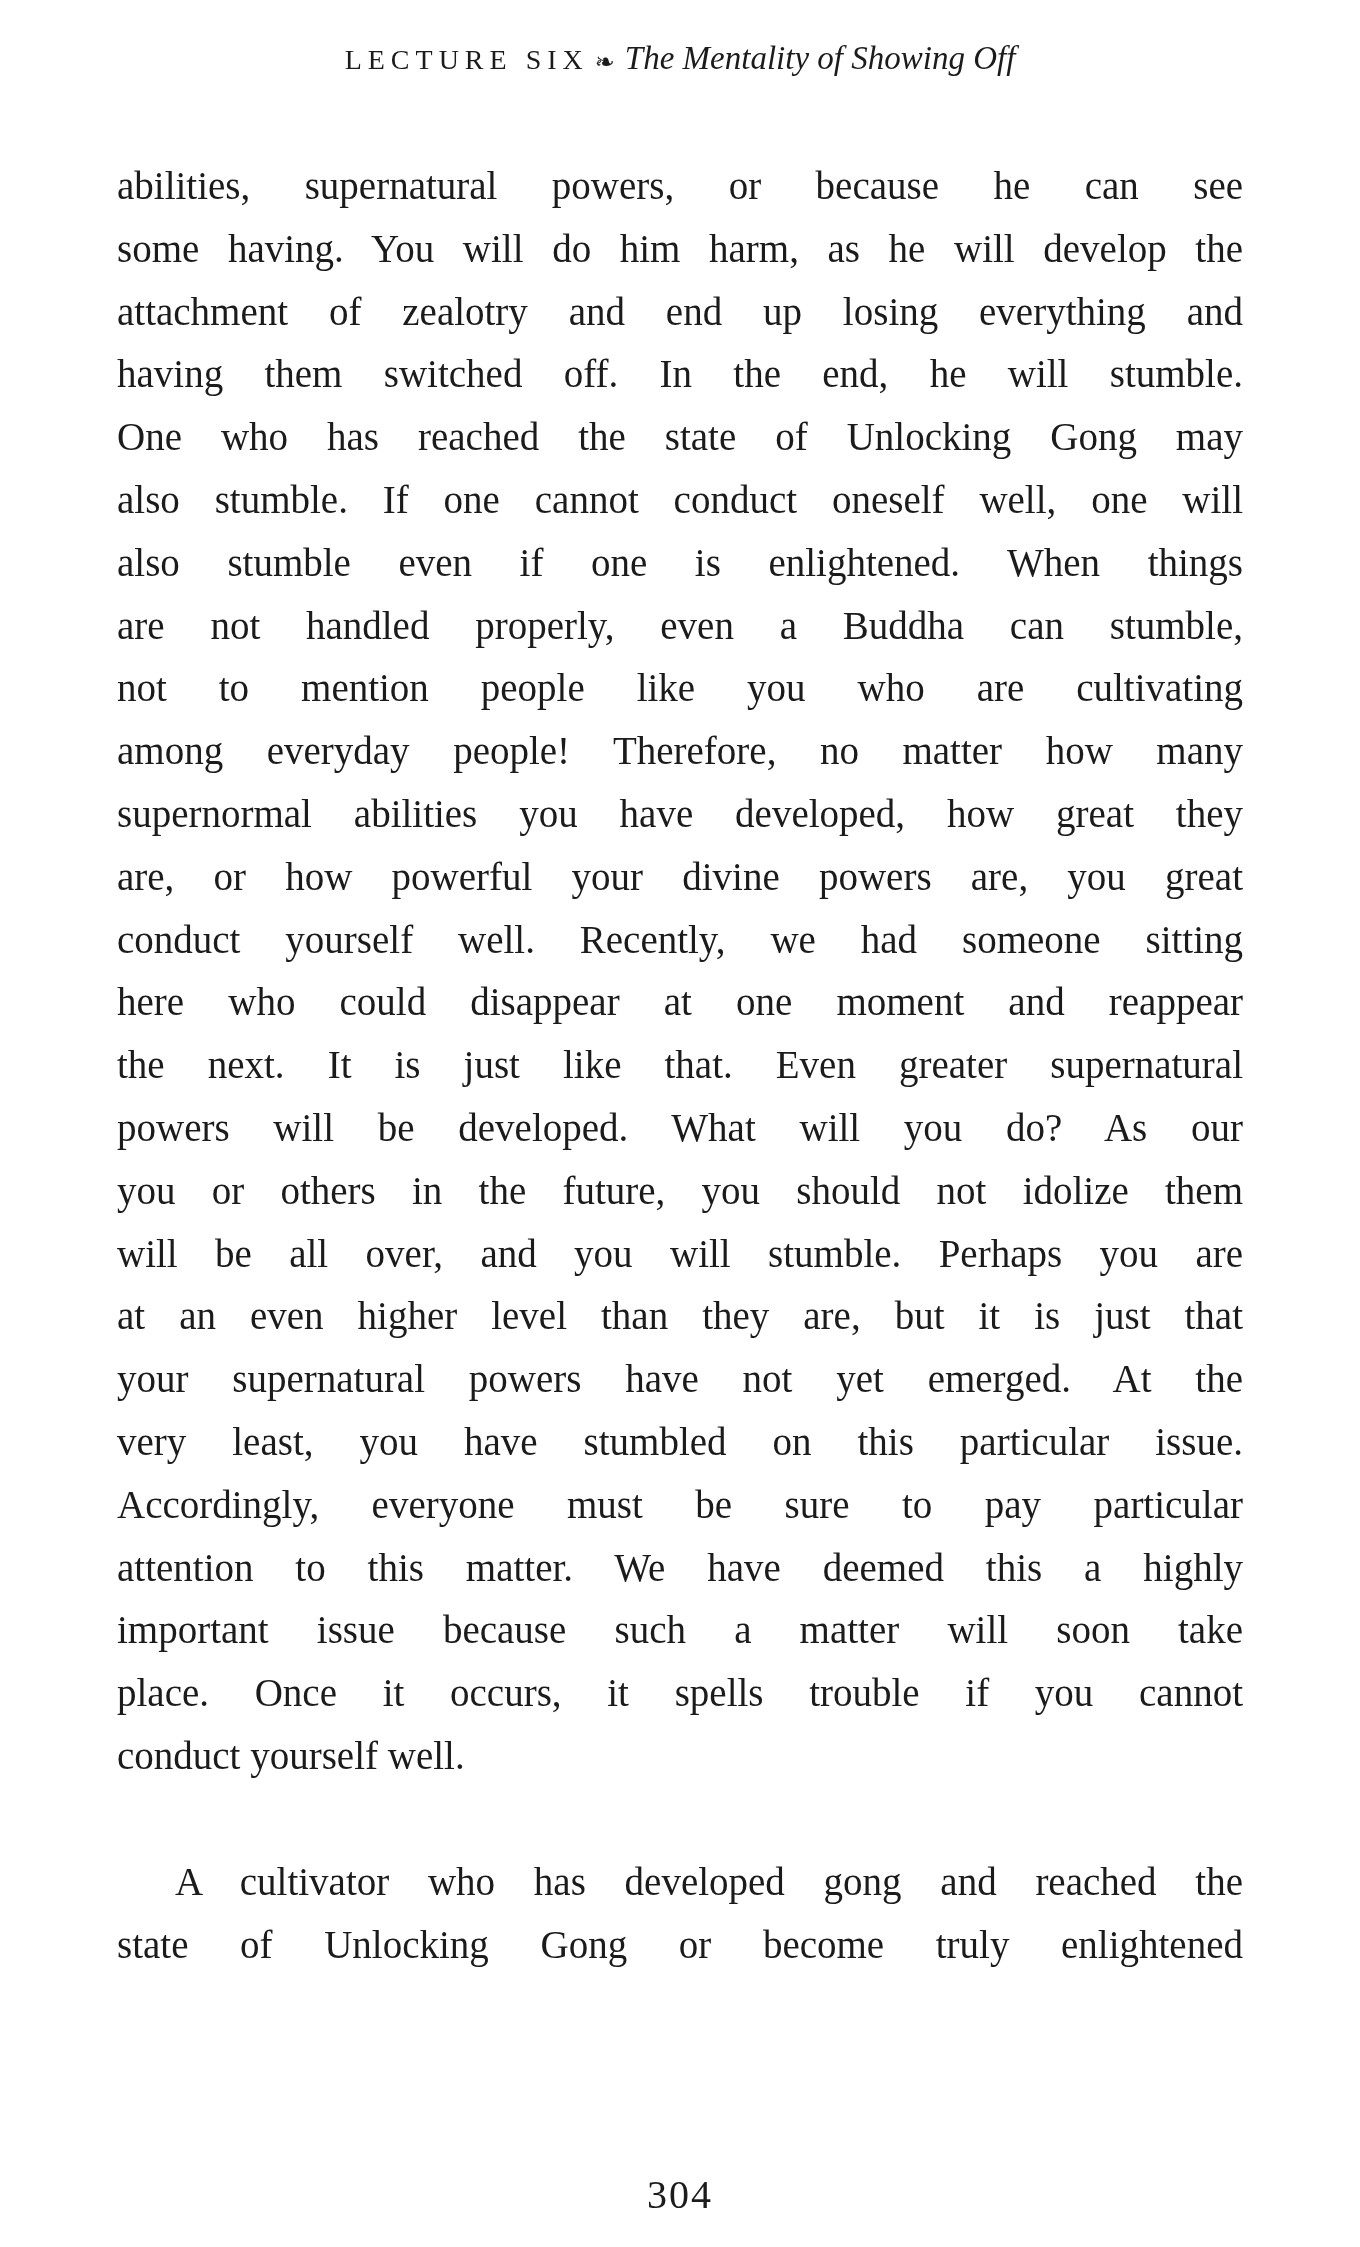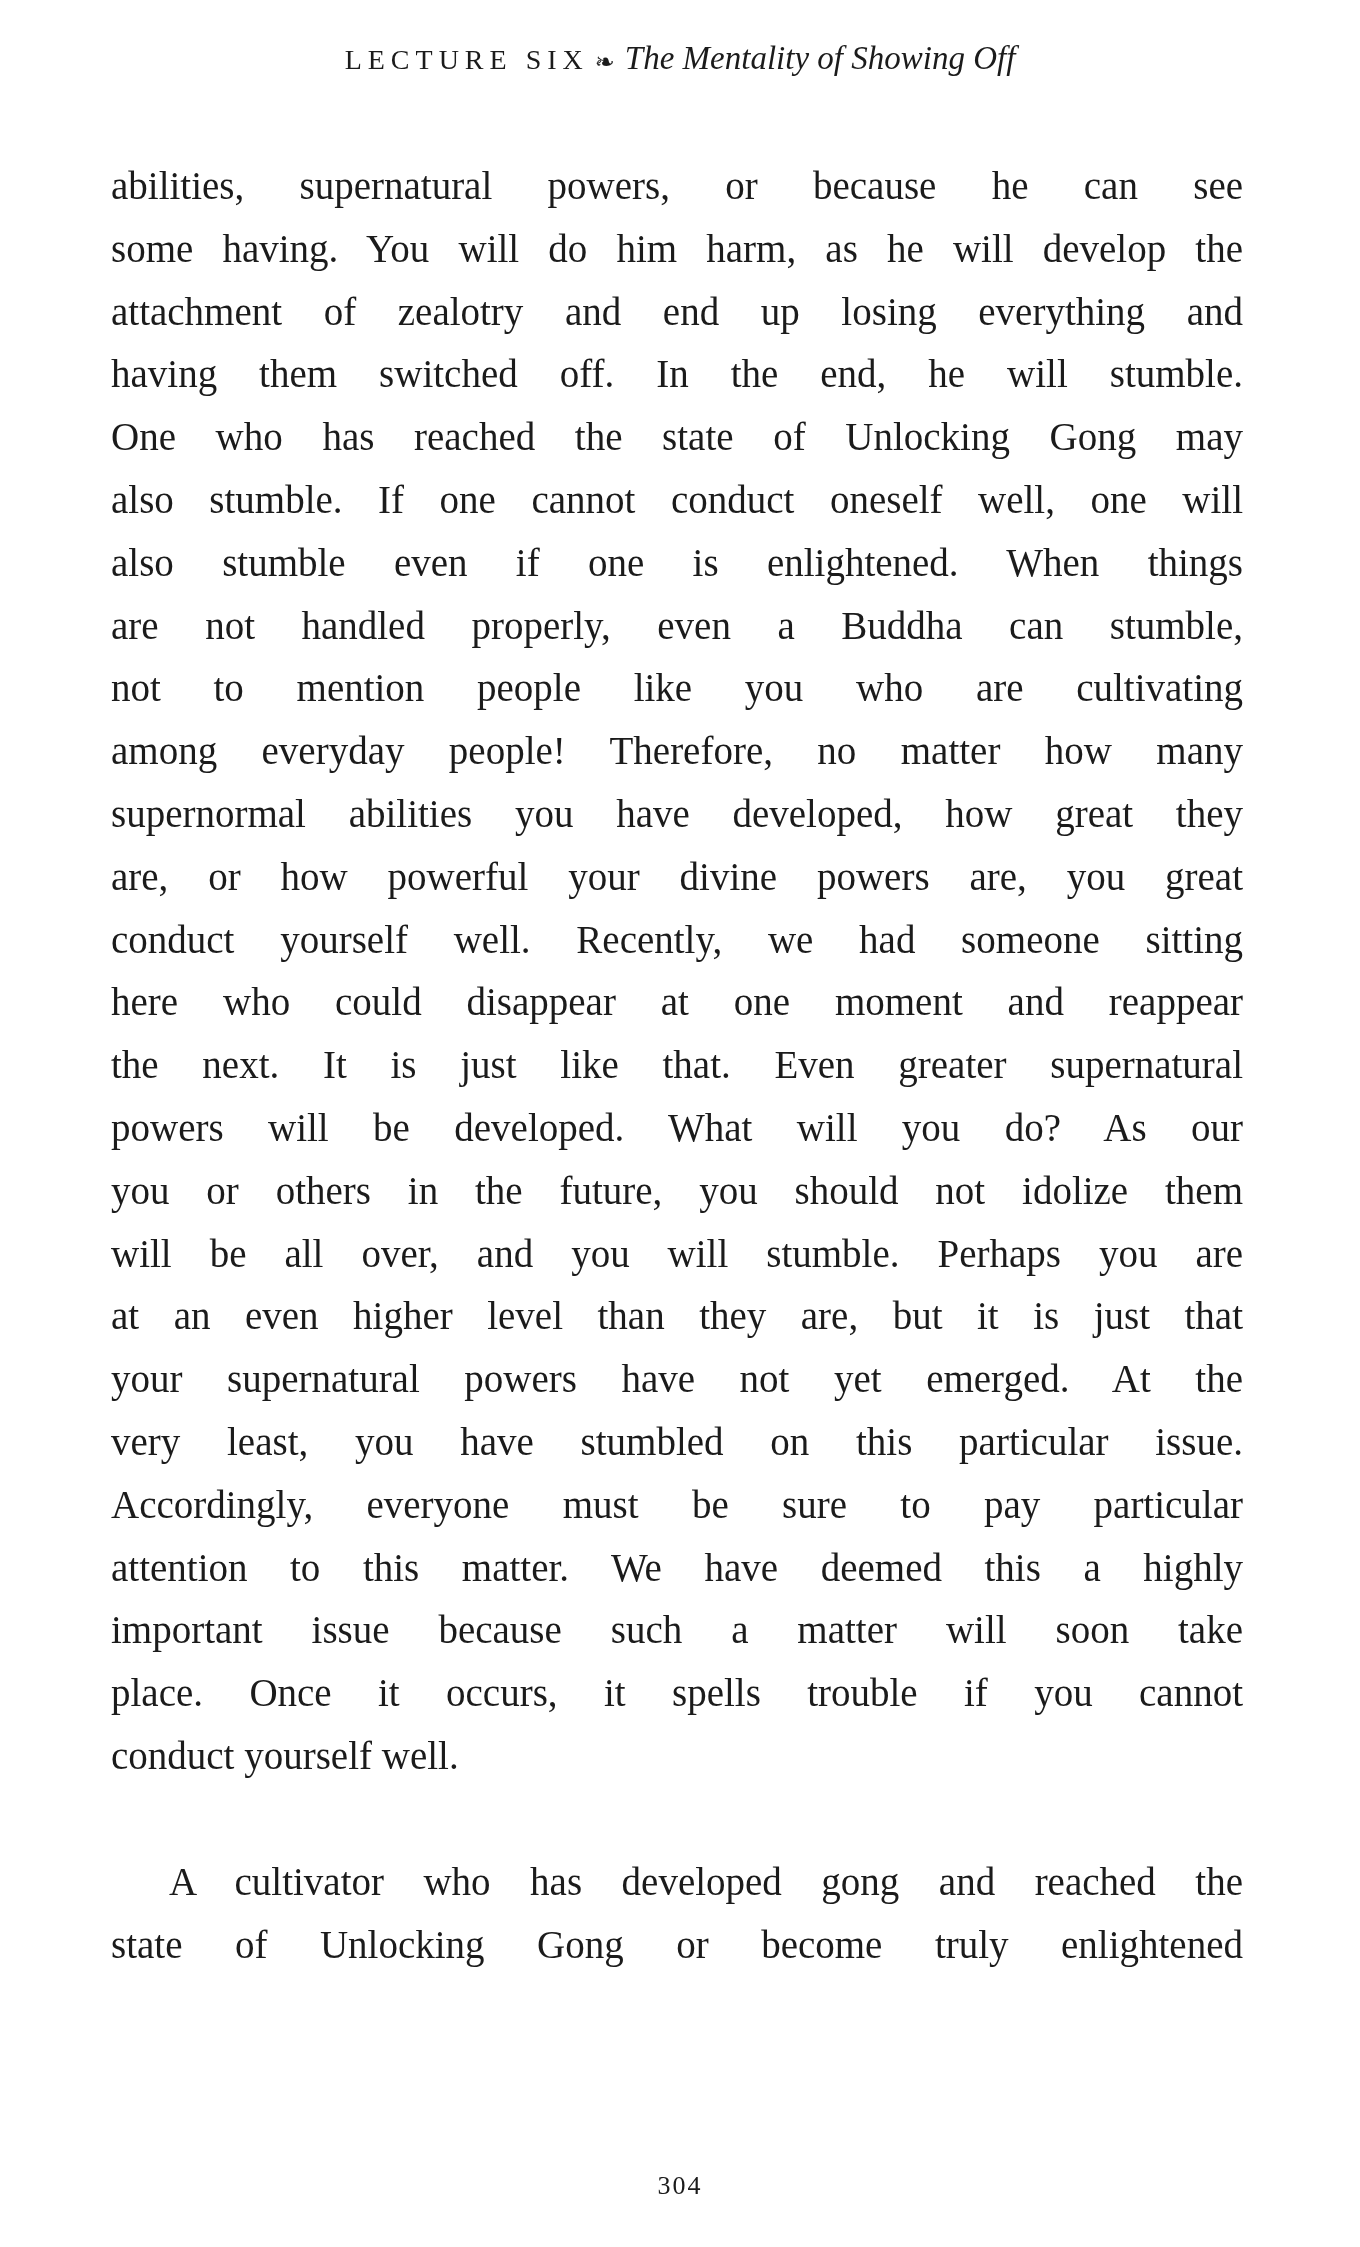--- a/index.html
+++ b/index.html
@@ -42,21 +42,21 @@
   }
   .chapter-title {
     font-style: italic;
     font-size: 33px;
     color: #1b1b1b;
   }
   
   .text-block {
     position: absolute;
     top: 142px;
-    left: 111px;
+    left: 117px;
     right: 117px;
   }
   .paragraph { margin: 0; }
   .paragraph + .paragraph { margin-top: 63px; }
   .text-line {
     font-size: 39px;
     line-height: 62.8px;
     text-align: justify;
     text-align-last: justify;
     color: #1b1b1b;
@@ -67,21 +67,21 @@
   .text-line.indent {
     padding-left: 58px;
   }
   
   .page-number {
     position: absolute;
     top: 2158px;
     left: 0;
     right: 0;
     text-align: center;
-    font-size: 26px;
+    font-size: 40px;
     letter-spacing: 2px;
     color: #1b1b1b;
   }
 </style>
 </head>
 <body>
 
 <div class="page">
 
   <div class="running-head">

